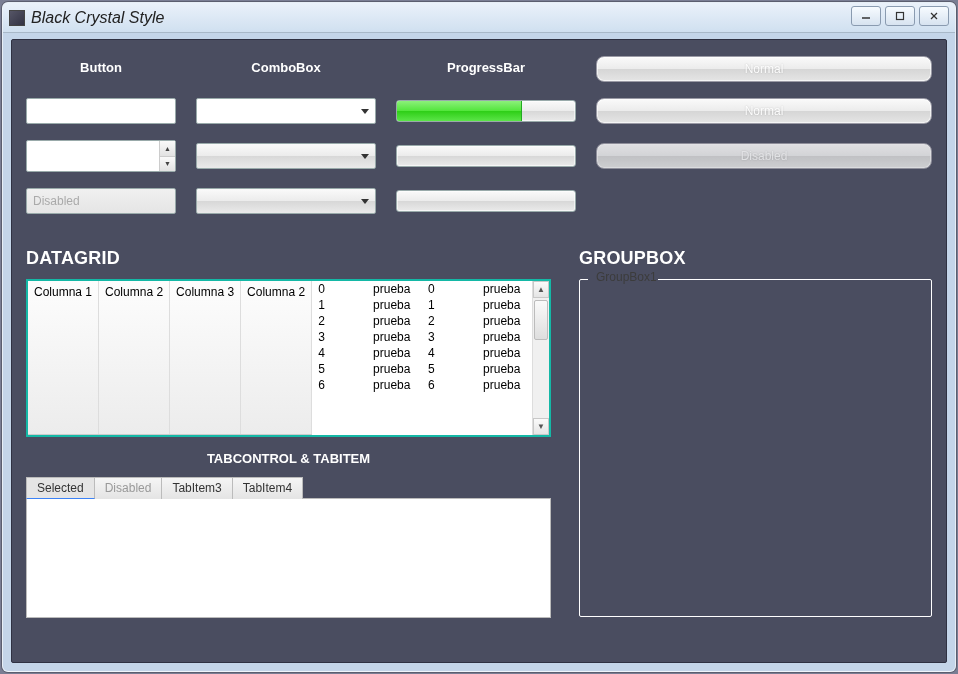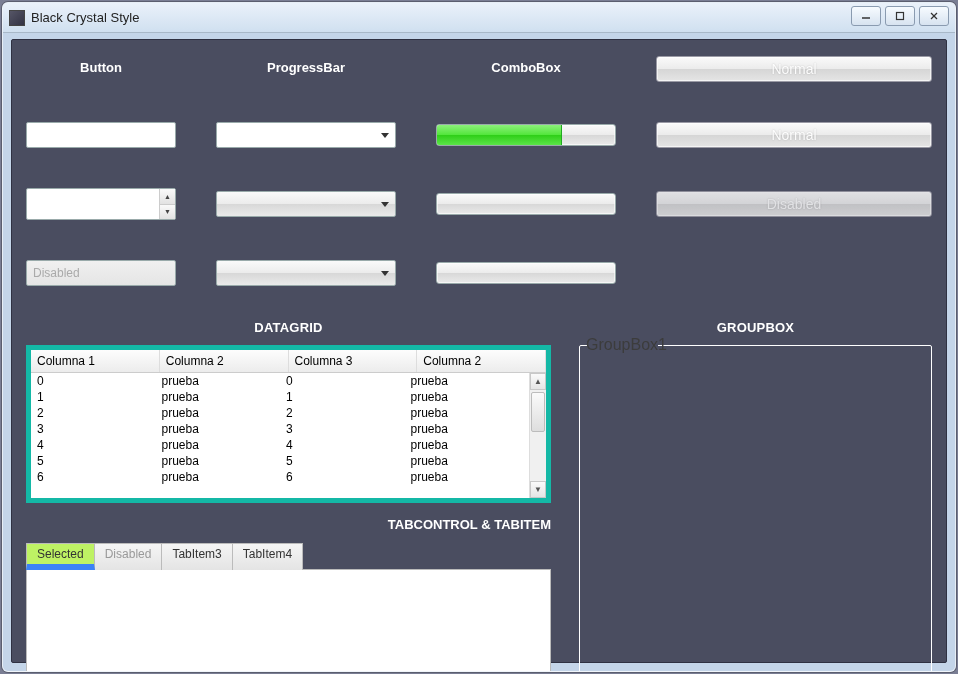--- a/index.html
+++ b/index.html
@@ -30,21 +30,22 @@
   }
   .titlebar .app-icon {
     width: 16px; height: 16px;
     margin-right: 6px;
     background: linear-gradient(135deg,#556,#334);
     border: 1px solid #444;
     display: inline-block;
   }
   .titlebar .title-text {
     color: #222;
-    font-size: 13px;
+    font-size: 16px;
+    font-style: italic;
   }
   .winctrls {
     position: absolute; right: 6px; top: 3px;
     display: flex; gap: 4px;
   }
   .winbtn {
     width: 30px; height: 20px;
     border: 1px solid #8a9bb0;
     border-radius: 3px;
     background: linear-gradient(#f7fbff,#d7e3f0);
@@ -63,39 +64,38 @@
     color: #fff;
   }
 
   
   .cols {
     display: grid;
     grid-template-columns: 150px 180px 180px 1fr;
     column-gap: 20px;
     row-gap: 16px;
     align-items: center;
-    gap: 40px;
   }
   .colhead {
     text-align: center;
     font-weight: 600;
     font-size: 13px;
     margin-bottom: 4px;
   }
 
   
   .btn {
     height: 26px;
-    border-radius: 3px;
+    border-radius: 8px;
     border: 1px solid #9a9aa5;
     background: linear-gradient(#fafafa 0%, #ececec 48%, #d6d6d6 52%, #e5e5e5 100%);
     color: #fff;
     text-align: center;
     line-height: 24px;
-    font-size: 14px;
+    font-size: 12px;
     box-shadow: inset 0 0 0 1px rgba(255,255,255,0.6);
     position: relative;
   }
   .btn span { color: rgba(255,255,255,0.95); text-shadow:0 0 2px rgba(0,0,0,0.2); }
   .btn.disabled { opacity: 0.85; }
 
   
   .tbox {
     height: 26px;
     background: #fff;
@@ -168,35 +168,34 @@
   }
 
   
   .midrow {
     display: grid;
     grid-template-columns: 525px 1fr;
     column-gap: 28px;
     margin-top: 34px;
   }
   .section-title {
-    text-align: center;
+    text-align: left;
     font-weight: 700;
-    font-size: 13px;
+    font-size: 18px;
     margin-bottom: 10px;
     letter-spacing: 0.2px;
   }
 
   
   .grid {
     background: #fff;
-    border: 5px solid #14b8a6;
+    border: 2px solid #14b8a6;
     color: #000;
     height: 158px;
     display: flex;
-    flex-direction: column;
     position: relative;
   }
   .grid-head {
     display: grid;
     grid-template-columns: 1fr 1fr 1fr 1fr;
     background: linear-gradient(#fdfdfd,#ececec);
     border-bottom: 1px solid #ccc;
   }
   .grid-head div {
     padding: 4px 6px;
@@ -236,39 +235,39 @@
     background: linear-gradient(#fafafa,#dedede);
     border:1px solid #bcbcbc;
     border-radius:2px;
   }
 
   
   .tabcontrol {
     margin-top: 14px;
   }
   .tabs-title {
-    text-align:right; font-weight:700; font-size:13px; margin-bottom:10px;
+    text-align:center; font-weight:700; font-size:13px; margin-bottom:10px;
   }
   .tabstrip {
     display:flex;
   }
   .tab {
     padding: 3px 10px;
     font-size: 12px;
     border: 1px solid #bbb;
     border-bottom: none;
     background: linear-gradient(#f5f5f5,#e4e4e4);
     color: #333;
     margin-right: 0px;
     position: relative;
     top:1px;
   }
   .tab.selected {
-    background: #bef264;
-    border-bottom: 6px solid #3b82f6;
+    background: #e5e5e5;
+    border-bottom: 1px solid #3b82f6;
     z-index: 2;
   }
   .tab.disabled { color: #999; }
   .tab + .tab { border-left: none; }
   .tabbody {
     background: #fff;
     border: 1px solid #bbb;
     height: 120px;
   }
 
@@ -281,22 +280,22 @@
     margin-top: 0;
   }
   
   .groupbox::before {
     content:"";
     position:absolute;
     top:-1px; left:8px; width:70px; height:2px;
     background:#4a4d60;
   }
   .legend-text {
-    position:absolute; top:-10px; left:6px;
-    font-size:16px; color:#3c3c3c;
+    position:absolute; top:-10px; left:16px;
+    font-size:12px; color:#3c3c3c;
   }
 
 </style>
 </head>
 <body>
 
 <div class="win-frame">
   <div class="titlebar">
     <span class="app-icon"></span>
     <span class="title-text">Black Crystal Style</span>
@@ -317,22 +316,22 @@
             <line x1="8" y1="2" x2="2" y2="8" stroke="#333" stroke-width="1.3"></line>
           </svg>
       </div>
     </div>
   </div>
 
   <div class="client">
 
     <div class="cols">
       <div class="colhead">Button</div>
+      <div class="colhead">ComboBox</div>
       <div class="colhead">ProgressBar</div>
-      <div class="colhead">ComboBox</div>
 
       <div class="btn"><span>Normal</span></div>
       <div class="tbox">
           <span></span>
         </div>
       <div class="combo">
           <div class="drop"></div>
         </div>
       <div class="prog">
           <div class="fill" style="width:70%"></div>

